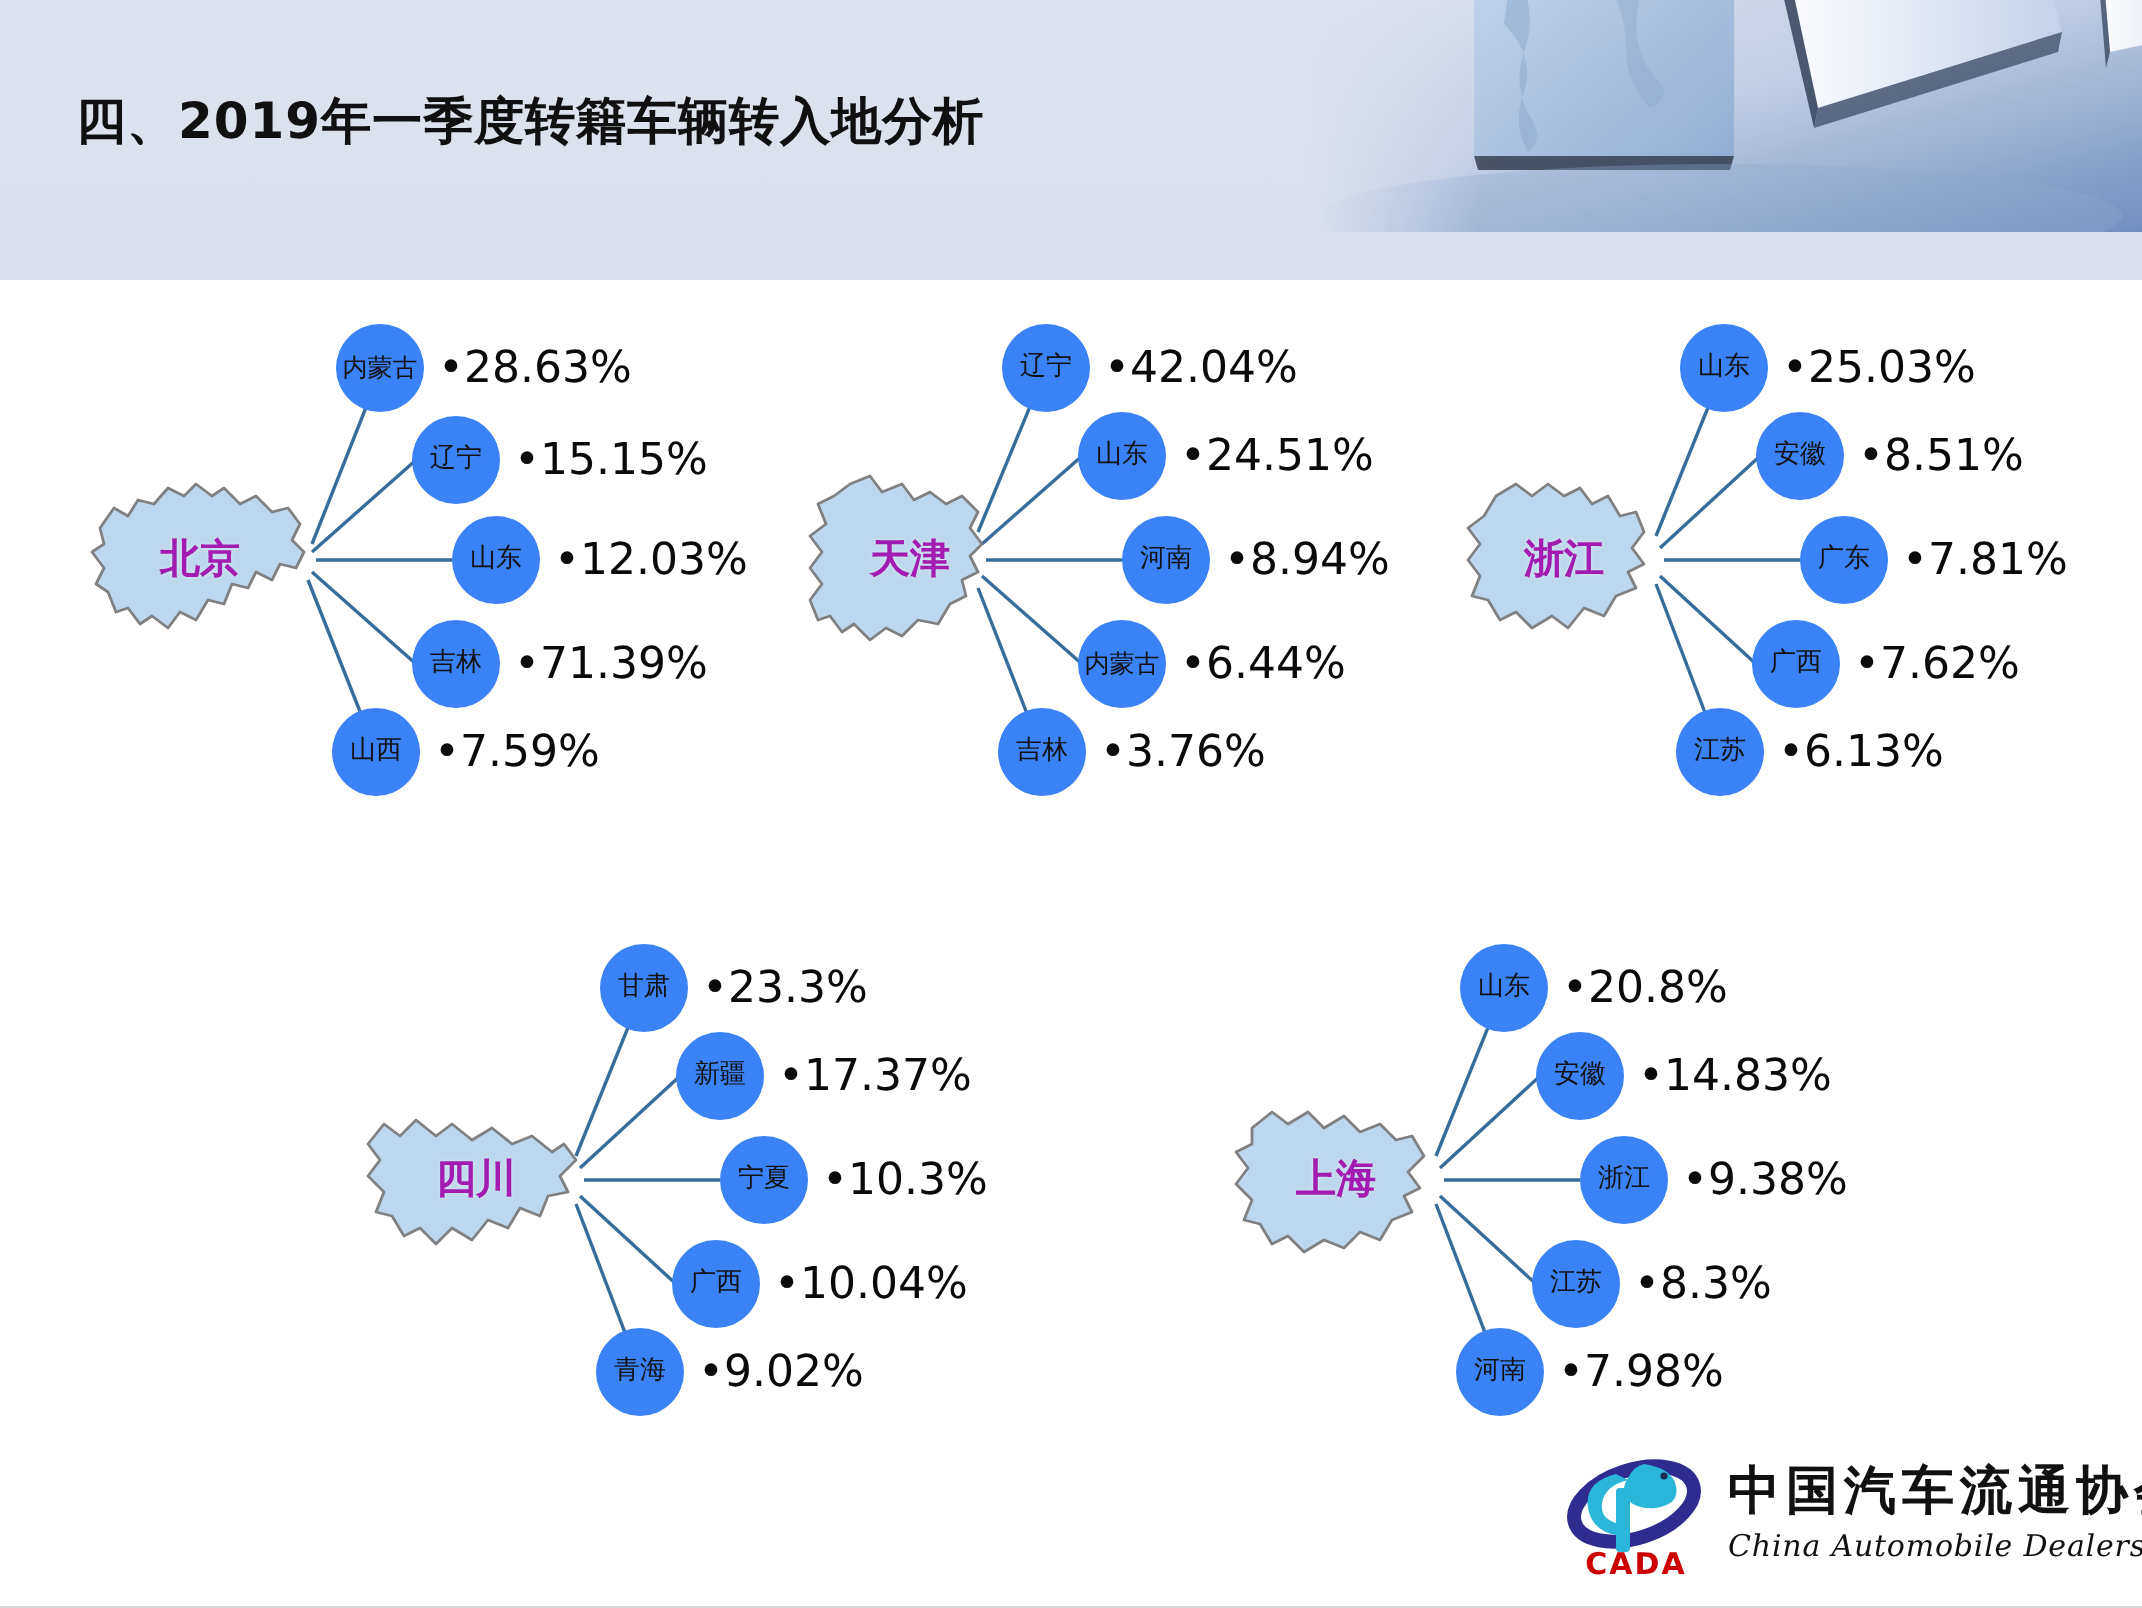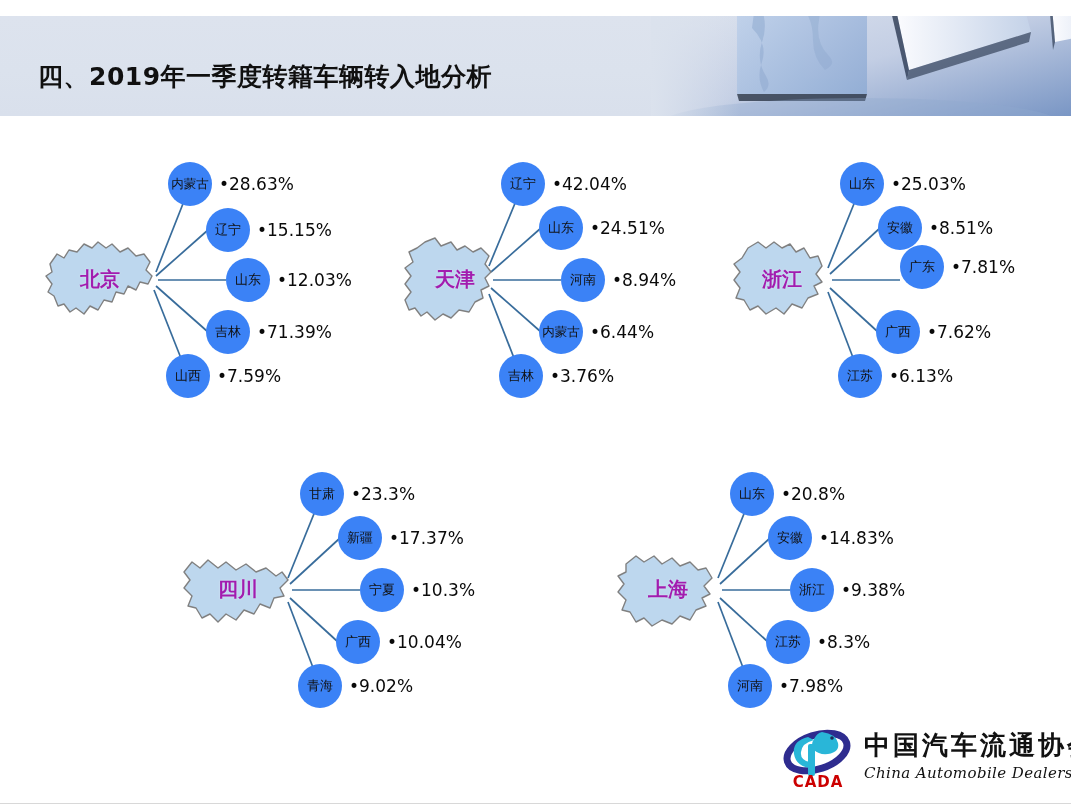--- a/index.html
+++ b/index.html
@@ -7,24 +7,23 @@
     width:1071px;height:804px;
     background:#ffffff;
     font-family:"Liberation Sans","DejaVu Sans",sans-serif;
     overflow:hidden;position:relative;
     border-bottom:1px solid #d8d8d8;
     box-sizing:border-box;
   }
 
   
   #header{
-    position:absolute;left:0;top:0;width:1071px;height:100px;
+    position:absolute;left:0;top:0;width:1071px;height:140px;
     background:linear-gradient(180deg,#dde3ee 0%,#dbe2ed 55%,#d9e0ec 100%);
     overflow:hidden;
-    margin-top:16px;
   }
   #header-art{position:absolute;right:0;top:0;width:420px;height:116px;overflow:hidden;}
   #page-title{
     position:absolute;left:38px;top:44px;
     font-size:25px;font-weight:bold;color:#101010;
     letter-spacing:.5px;white-space:nowrap;
     font-family:"DejaVu Sans","Liberation Sans",sans-serif;
   }
 
   
@@ -48,21 +47,21 @@
     background:#3b82f6;
     display:flex;align-items:center;justify-content:center;
     text-align:center;line-height:1.02;
     font-size:13px;color:#111;
     font-family:"DejaVu Sans","Liberation Sans",sans-serif;
     flex:0 0 auto;
   }
   .bubble.two-line{font-size:12.5px;}
   .pct{
     margin-left:7px;white-space:nowrap;
-    font-size:17px;color:#0a0a0a;
+    font-size:22px;color:#0a0a0a;
     font-family:"DejaVu Sans","Liberation Sans",sans-serif;
   }
 
   
   #logo{position:absolute;left:780px;top:726px;width:282px;height:64px;}
   #logo-mark{position:absolute;left:0;top:0;width:78px;height:64px;}
   #logo-text-cn{
     position:absolute;left:84px;top:2px;
     font-size:26px;font-weight:bold;color:#111;letter-spacing:3px;
     font-family:"DejaVu Serif","Liberation Serif",serif;white-space:nowrap;
@@ -234,21 +233,21 @@
     </div>
 
     <div class="node" style="left:118px;top:22px;">
       <div class="bubble">山东</div>
       <div class="pct">•25.03%</div>
     </div>
     <div class="node" style="left:156px;top:66px;">
       <div class="bubble">安徽</div>
       <div class="pct">•8.51%</div>
     </div>
-    <div class="node" style="left:178px;top:105px;">
+    <div class="node" style="left:178px;top:118px;">
       <div class="bubble">广东</div>
       <div class="pct">•7.81%</div>
     </div>
     <div class="node" style="left:154px;top:170px;">
       <div class="bubble">广西</div>
       <div class="pct">•7.62%</div>
     </div>
     <div class="node" style="left:116px;top:214px;">
       <div class="bubble">江苏</div>
       <div class="pct">•6.13%</div>

